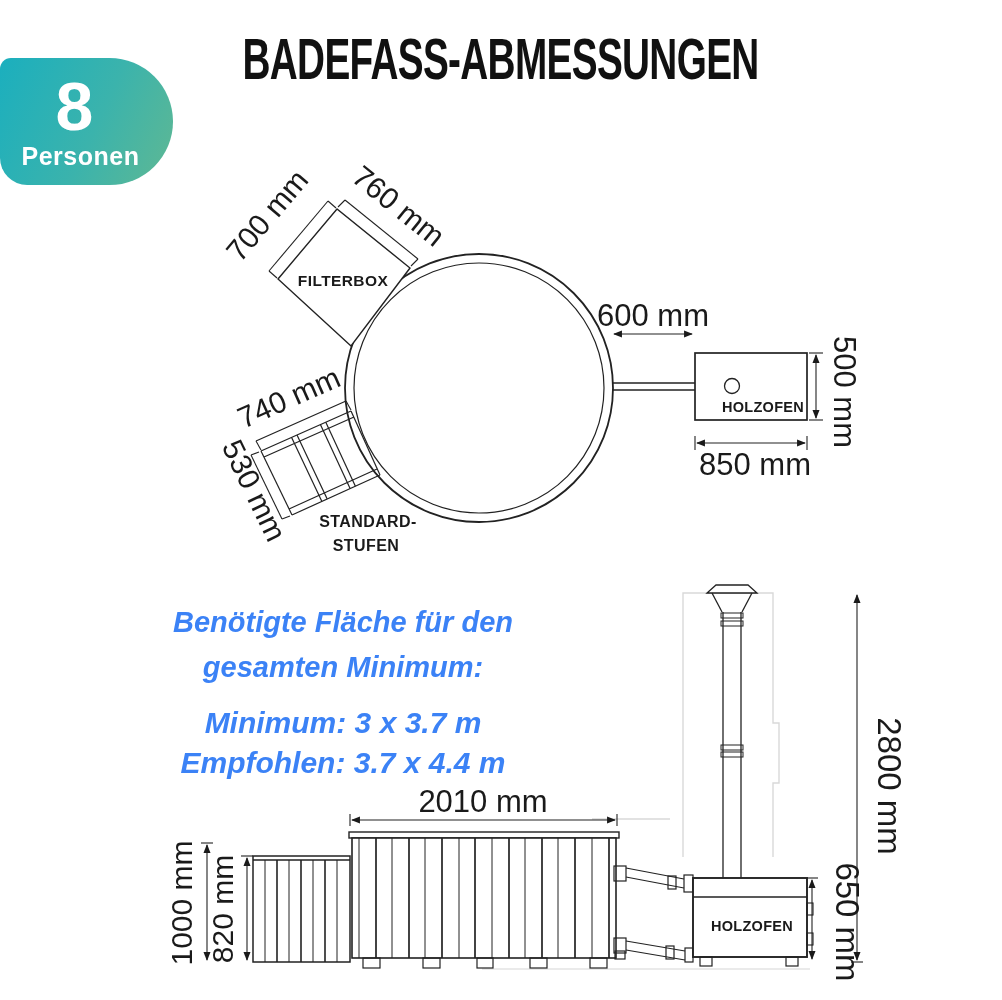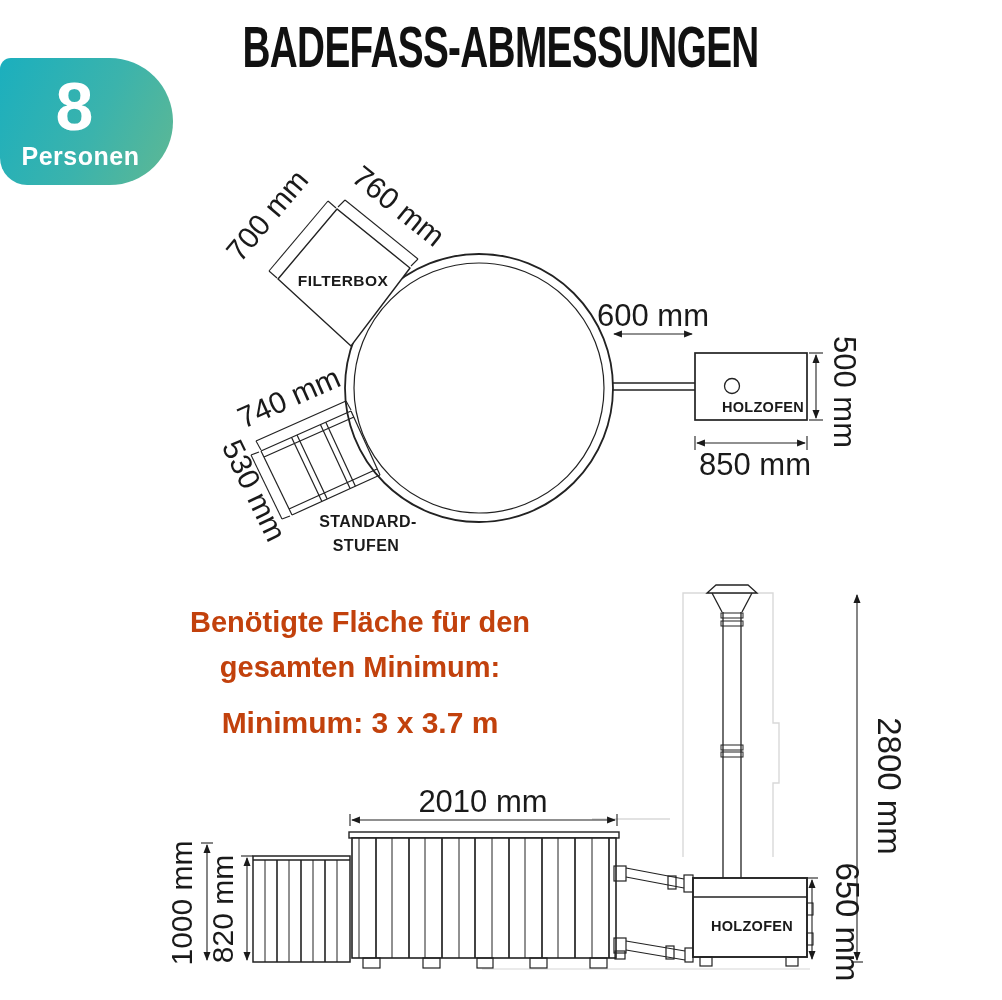--- a/index.html
+++ b/index.html
@@ -7,26 +7,26 @@
   .stage{position:absolute;inset:0;width:1002px;height:1000px;}
 
   
   .badge{position:absolute;left:0;top:58px;width:173px;height:127px;
     border-radius:12px 70px 70px 30px;color:#fff;}
   .badge-inner{position:absolute;left:0;top:0;width:149px;height:100%;text-align:center;}
   .badge-count{display:block;margin-top:14px;font-size:68px;line-height:68px;font-weight:bold;}
   .badge-label{display:block;margin-top:2px;font-size:25px;font-weight:bold;letter-spacing:.5px;margin-left:12px;}
 
   
-  .title-wrap{position:absolute;left:0;top:18px;width:1002px;text-align:center;color:#111;}
+  .title-wrap{position:absolute;left:0;top:30px;width:1002px;text-align:center;color:#111;}
   .title{display:inline-block;font-size:57px;line-height:58px;font-weight:bold;letter-spacing:-1px;
     transform:scaleX(0.68);transform-origin:50% 50%;white-space:nowrap;}
 
   
-  .area-block{position:absolute;left:110px;top:600px;width:500px;text-align:center;color:#c2410c;}
+  .area-block{position:absolute;left:93px;top:600px;width:500px;text-align:center;color:#3b82f6;font-style:italic;}
   .area-l1{font-size:29px;font-weight:bold;line-height:45px;}
   .area-l2{font-size:29px;font-weight:bold;line-height:45px;}
   .area-min{margin-top:13px;font-size:30px;font-weight:bold;line-height:40px;}
   .area-rec{font-size:30px;font-weight:bold;line-height:40px;}
 
   svg{position:absolute;left:0;top:0;}
   svg text{fill:#1a1a1a;}
   .dim-t{font-size:30px;}
   .dim-m{font-size:31px;}
   .dim-l{font-size:33px;}
@@ -230,15 +230,16 @@
       <text class="dim-l" text-anchor="middle" transform="translate(878,786) rotate(90)">2800 mm</text>
       <text class="dim-l" text-anchor="middle" transform="translate(836,922) rotate(90)">650 mm</text>
       <text style="font-size:14.5px;font-weight:bold;letter-spacing:.3px;" text-anchor="middle" x="752" y="931">HOLZOFEN</text>
     </g>
   </svg>
 
   <div class="area-block">
     <div class="area-l1">Benötigte Fläche für den</div>
     <div class="area-l2">gesamten Minimum:</div>
     <div class="area-min">Minimum: 3 x 3.7 m</div>
+    <div class="area-rec">Empfohlen: 3.7 x 4.4 m</div>
   </div>
 
 </div>
 
 </body></html>

